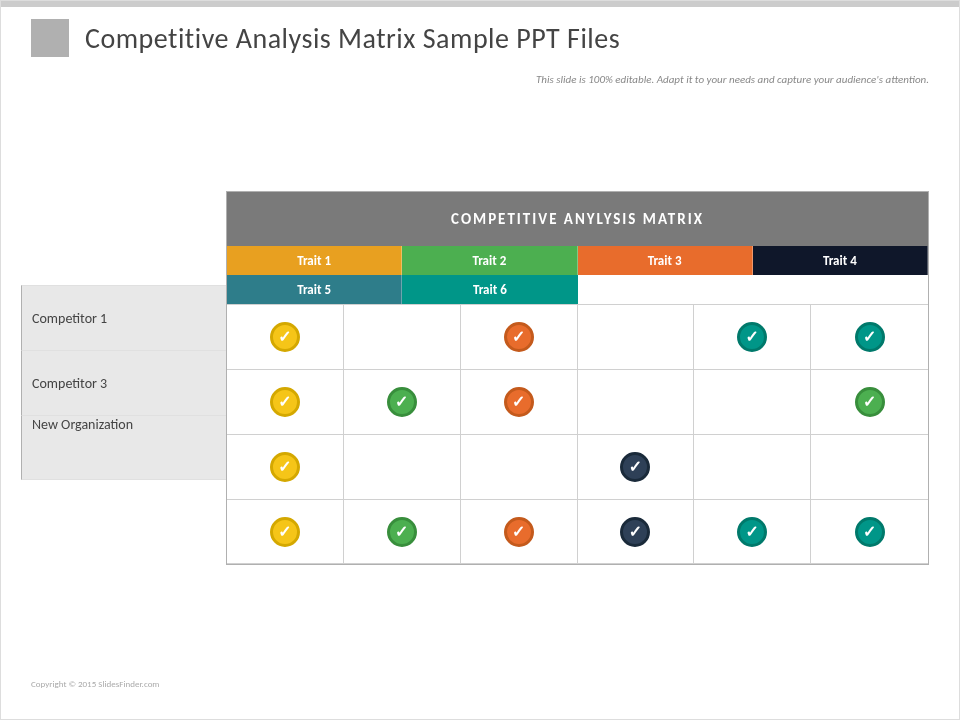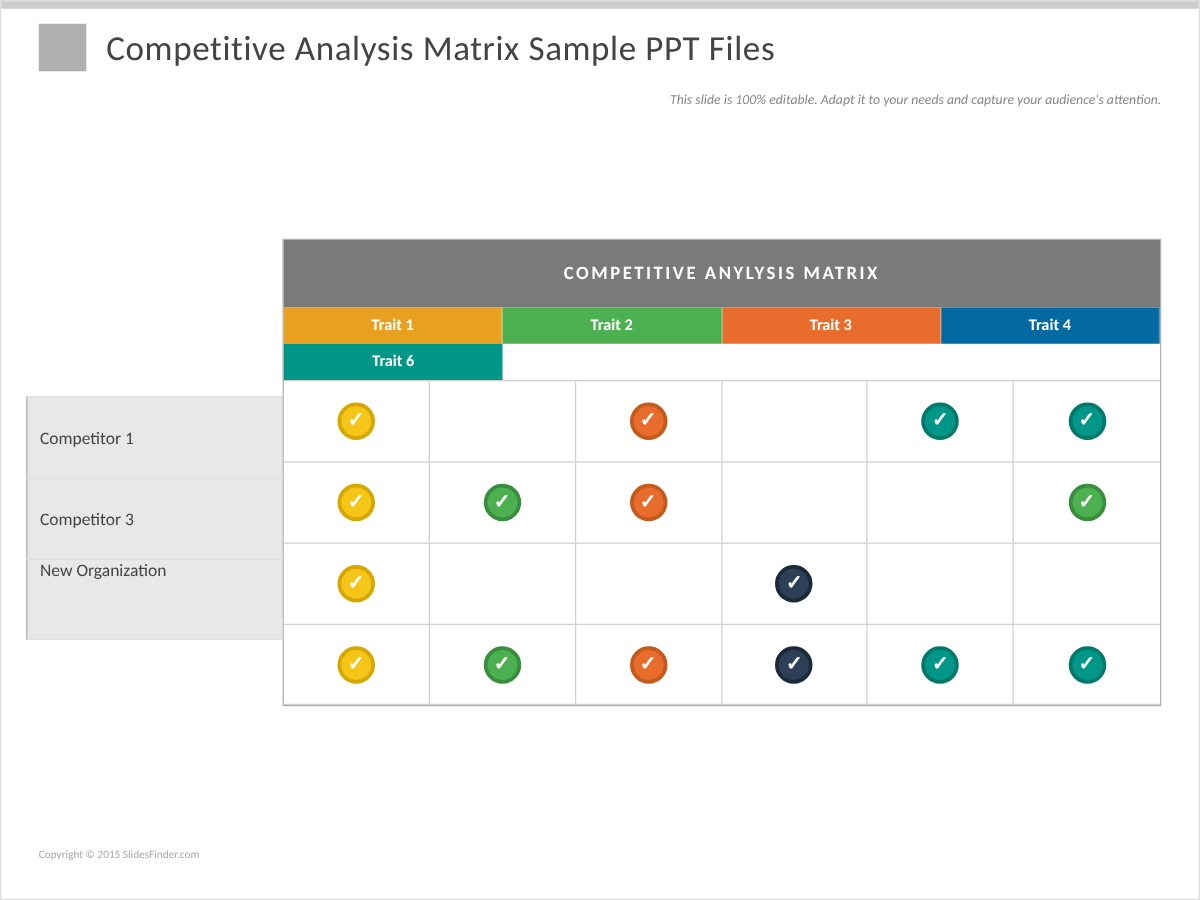--- a/index.html
+++ b/index.html
@@ -211,21 +211,21 @@
 
   <div class="title-section">
     <div class="title-icon"></div>
     <h1 class="title-text">Competitive Analysis Matrix Sample PPT Files</h1>
   </div>
 
   <p class="subtitle-text">This slide is 100% editable. Adapt it to your needs and capture your audience's attention.</p>
 
   <div style="position: absolute; top: 190px; left: 0; right: 0; bottom: 100px;">
 
-    <div style="position: absolute; left: 20px; top: 94px; width: 205px; margin-top: 32px;">
+    <div style="position: absolute; left: 20px; top: 94px; width: 205px;">
       <div class="row-label" style="height:65px; display:flex; align-items:center; padding-left:10px; font-size:14px; color:#444; border-top:1px solid #e0e0e0; background:#e8e8e8; border-left:1px solid #b0b0b0;">
         <span>Competitor 1</span>
       </div>
       <div class="row-label" style="height:65px; display:flex; align-items:center; padding-left:10px; font-size:14px; color:#444; border-top:1px solid #e0e0e0; background:#e8e8e8; border-left:1px solid #b0b0b0;">
         <span>Competitor 3</span>
       </div>
       <div class="row-label" style="height:65px; display:flex; align-items:flex-start; padding-left:10px; font-size:14px; color:#444; border-top:1px solid #e0e0e0; border-bottom:1px solid #e0e0e0; background:#e8e8e8; border-left:1px solid #b0b0b0;">
         <span>New Organization</span>
       </div>
     </div>
@@ -239,22 +239,25 @@
       <div class="trait-row">
         <div class="trait-cell" style="background:#e8a020;">
           <span>Trait 1</span>
         </div>
         <div class="trait-cell" style="background:#4caf50;">
           <span>Trait 2</span>
         </div>
         <div class="trait-cell" style="background:#e86c2c;">
           <span>Trait 3</span>
         </div>
-        <div class="trait-cell" style="background:#0369a1;">
+        <div class="trait-cell" style="background:#0f172a;">
           <span>Trait 4</span>
+        </div>
+        <div class="trait-cell" style="background:#2e7d8a;">
+          <span>Trait 5</span>
         </div>
         <div class="trait-cell" style="background:#009688; border-right:none;text-align:center;">
           <span>Trait 6</span>
         </div>
       </div>
 
       <div class="data-row">
         <div class="data-cell">
           <div class="check-circle check-yellow">
               <span class="checkmark">✓</span>

